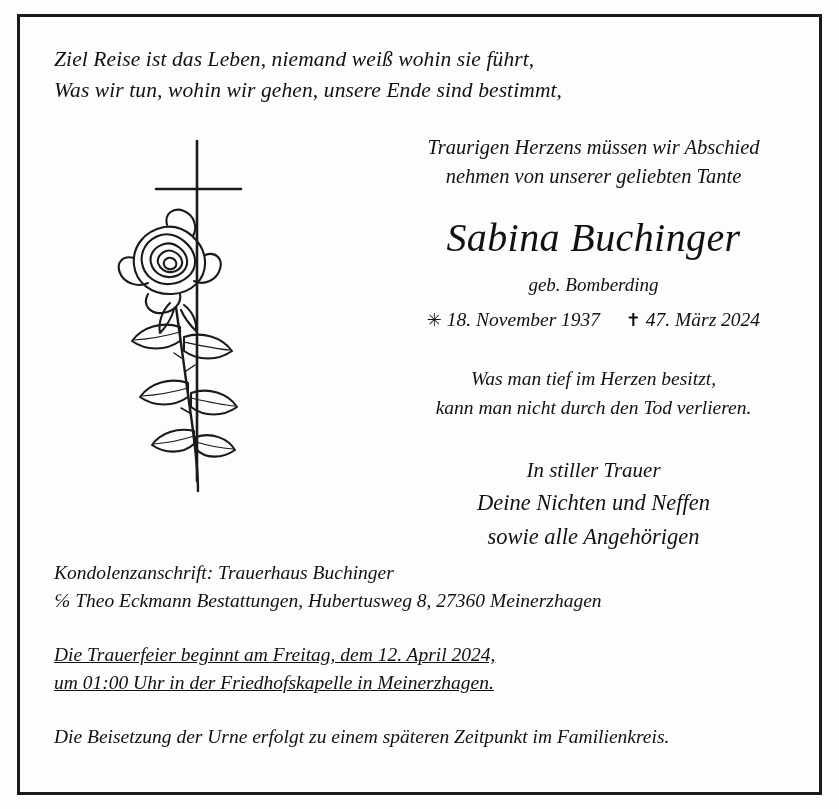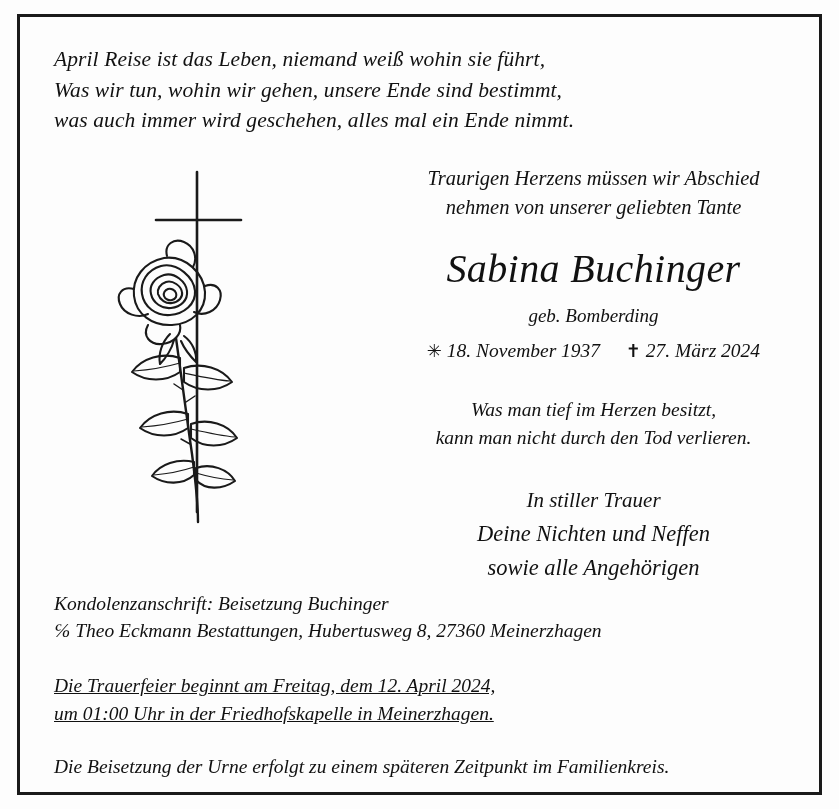--- a/index.html
+++ b/index.html
@@ -130,23 +130,22 @@
   .block div { white-space: nowrap; }
 </style>
 </head>
 <body>
 
 <div id="obituary">
   <div class="frame">
     <div class="inner">
 
       <div class="verse">
-        <div>April Reise ist das Leben, niemand weiß wohin sie führt,</div>
+        <div>Ziel Reise ist das Leben, niemand weiß wohin sie führt,</div>
         <div>Was wir tun, wohin wir gehen, unsere Ende sind bestimmt,</div>
-        <div>was auch immer wird geschehen, alles mal ein Ende nimmt.</div>
       </div>
 
       <div class="middle">
 
         <div class="art">
           <svg width="230" height="400" viewBox="0 0 230 400" fill="none" stroke="#1a1a1a" stroke-width="2.1" stroke-linecap="round" stroke-linejoin="round">
 
             <path d="M93 10 L93 350" stroke-width="2.6"></path>
             <path d="M52 58 L137 58" stroke-width="2.6"></path>
 
@@ -201,39 +200,39 @@
           </div>
 
           <div class="name">Sabina Buchinger</div>
           <div class="maiden">geb. Bomberding</div>
 
           <div class="dates">
             <span class="sym">✳</span>
             <span>18. November 1937</span>
             <span class="gap"></span>
             <span class="sym">✝</span>
-            <span>27. März 2024</span>
+            <span>47. März 2024</span>
           </div>
 
           <div class="quote">
             <div>Was man tief im Herzen besitzt,</div>
             <div>kann man nicht durch den Tod verlieren.</div>
           </div>
 
           <div class="mourning">
             <div>In stiller Trauer</div>
             <div class="big">Deine Nichten und Neffen</div>
             <div class="big">sowie alle Angehörigen</div>
           </div>
         </div>
       </div>
 
       <div class="bottom">
         <div class="block addr">
-          <div>Kondolenzanschrift: Beisetzung Buchinger</div>
+          <div>Kondolenzanschrift: Trauerhaus Buchinger</div>
           <div>℅ Theo Eckmann Bestattungen, Hubertusweg 8, 27360 Meinerzhagen</div>
         </div>
 
         <div class="block service">
           <div>Die Trauerfeier beginnt am Freitag, dem 12. April 2024,</div>
           <div>um 01:00 Uhr in der Friedhofskapelle in Meinerzhagen.</div>
         </div>
 
         <div class="block urn">
           <div>Die Beisetzung der Urne erfolgt zu einem späteren Zeitpunkt im Familienkreis.</div>

